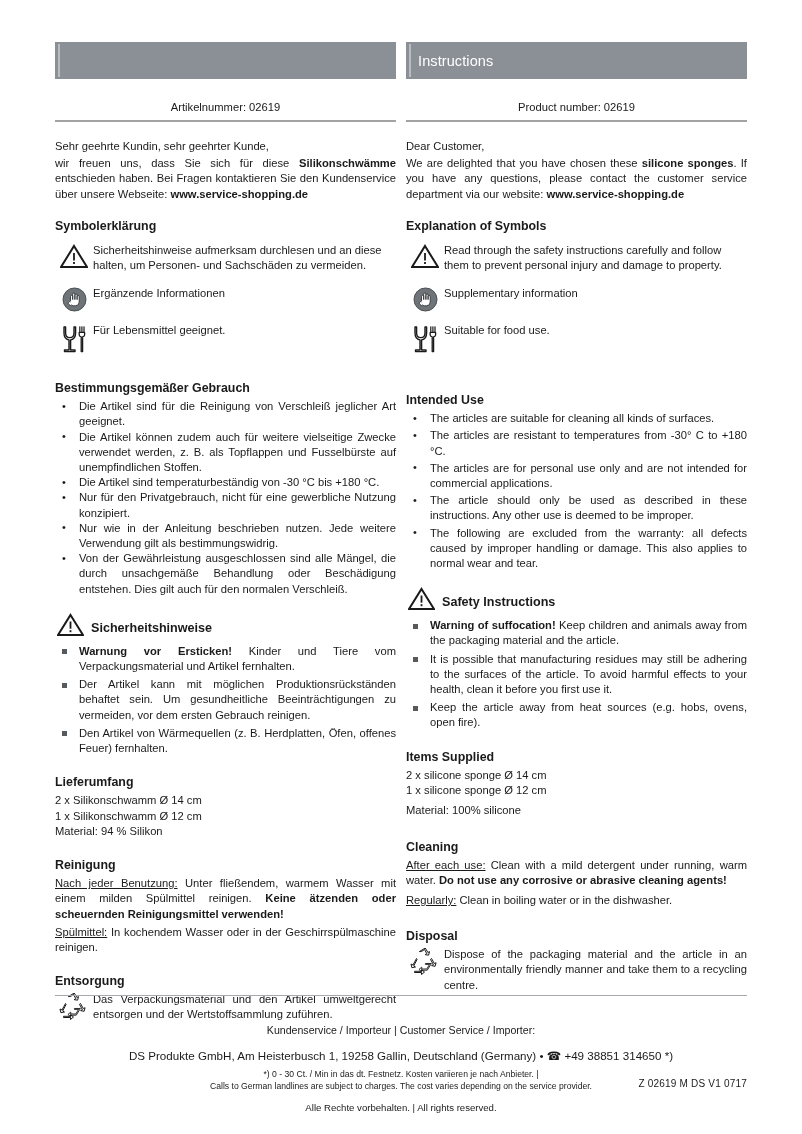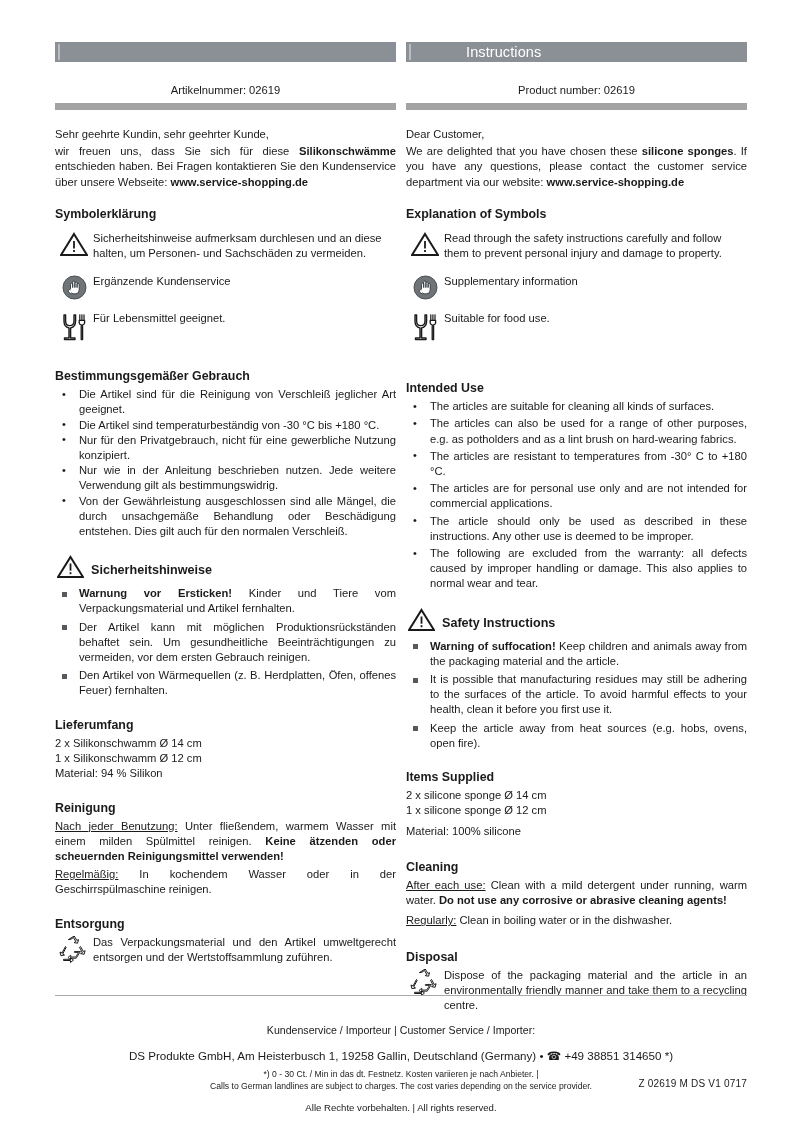--- a/index.html
+++ b/index.html
@@ -31,26 +31,25 @@
     width: 692px;
     display: flex;
     justify-content: space-between;
   }
   .col {
     width: 341px;
   }
 
   
   .titlebar {
-    height: 20px;
+    height: 37px;
     background: #8b9096;
     display: flex;
     align-items: center;
     position: relative;
-    padding-left: 48px;
   }
   .titlebar::before {
     content: "";
     position: absolute;
     left: 3px;
     top: 2px;
     bottom: 2px;
     width: 2px;
     background: #b9bdc1;
   }
@@ -60,21 +59,21 @@
     font-weight: 400;
     padding-left: 12px;
     letter-spacing: 0.1px;
     line-height: 20px;
   }
 
   .artno {
     text-align: center;
     font-size: 11.2px;
     padding: 22px 0 7px 0;
-    border-bottom: 7px solid #a3a3a3;
+    border-bottom: 2px solid #a3a3a3;
     color: #1a1a1a;
   }
 
   
   .intro-line {
     font-size: 11.2px;
     line-height: 15.2px;
     margin-top: 17px;
   }
   .intro-para {
@@ -248,39 +247,40 @@
 
       <div class="symrow info">
         <div class="sym">
           <svg width="25" height="25" viewBox="0 0 25 25" aria-hidden="true">
             <circle cx="12.5" cy="12.5" r="11.5" fill="#6f7479"></circle>
             <circle cx="12.5" cy="12.5" r="11.5" fill="none" stroke="#4c5053" stroke-width="1"></circle>
             <path d="M8.5 16.5 L8.5 9.5 Q8.5 8.3 9.6 8.3 Q10.7 8.3 10.7 9.5 L10.7 12.6 L10.7 7.2 Q10.7 6 11.8 6 Q12.9 6 12.9 7.2 L12.9 12.6 L12.9 8.2 Q12.9 7 14 7 Q15.1 7 15.1 8.2 L15.1 12.6 L15.1 9.6 Q15.1 8.5 16.1 8.5 Q17.2 8.5 17.2 9.6 L17.2 15 Q17.2 18.8 13.5 18.8 L11.5 18.8 Q8.5 18.8 8.5 16.5 Z" fill="#ffffff" stroke="#2f3337" stroke-width="0.9" stroke-linejoin="round"></path>
             <path d="M8.6 13.6 L6.6 15.6 Q5.9 16.3 6.6 17 L9.3 19.3" fill="#ffffff" stroke="#2f3337" stroke-width="0.9" stroke-linejoin="round"></path>
           </svg>
         </div>
-        <div class="symtext">Ergänzende Kundenservice</div>
+        <div class="symtext">Ergänzende Informationen</div>
       </div>
 
       <div class="symrow food">
         <div class="sym">
           <svg width="26" height="30" viewBox="0 0 26 30" aria-hidden="true">
             <path d="M3 3 L3 9 Q3 15 8 16 L8 26 L3.5 26 L3.5 27.6 L14 27.6 L14 26 L9.6 26 L9.6 16 Q14.6 15 14.6 9 L14.6 3 L13 3 L13 9 Q13 13.6 8.8 13.6 Q4.6 13.6 4.6 9 L4.6 3 Z" fill="none" stroke="#1a1a1a" stroke-width="1.4" stroke-linejoin="round"></path>
             <rect x="18.2" y="2.4" width="1.2" height="6" fill="#1a1a1a"></rect>
             <rect x="20.3" y="2.4" width="1.2" height="6" fill="#1a1a1a"></rect>
             <rect x="22.4" y="2.4" width="1.2" height="6" fill="#1a1a1a"></rect>
             <path d="M18.2 8.4 L23.6 8.4 L23.6 11 Q23.6 12.4 21.6 12.8 L21.6 27.6 L20.2 27.6 L20.2 12.8 Q18.2 12.4 18.2 11 Z" fill="none" stroke="#1a1a1a" stroke-width="1.3" stroke-linejoin="round"></path>
           </svg>
         </div>
         <div class="symtext">Für Lebensmittel geeignet.</div>
       </div>
 
       <h2 class="sec" style="margin-top:27px;">Bestimmungsgemäßer Gebrauch</h2>
       <ul class="blist">
         <li>Die Artikel sind für die Reinigung von Verschleiß jeglicher Art geeignet.</li>
+        <li>Die Artikel können zudem auch für weitere vielseitige Zwecke verwendet werden, z. B. als Topflappen und Fusselbürste auf unempfindlichen Stoffen.</li>
         <li>Die Artikel sind temperaturbeständig von -30 °C bis +180 °C.</li>
         <li>Nur für den Privatgebrauch, nicht für eine gewerbliche Nutzung konzipiert.</li>
         <li>Nur wie in der Anleitung beschrieben nutzen. Jede weitere Verwendung gilt als bestimmungswidrig.</li>
         <li>Von der Gewährleistung ausgeschlossen sind alle Mängel, die durch unsachgemäße Behandlung oder Beschädigung entstehen. Dies gilt auch für den normalen Verschleiß.</li>
       </ul>
 
       <div class="safety-head">
         <div class="tri">
           <svg width="27" height="24" viewBox="0 0 27 24" aria-hidden="true">
             <polygon points="13.5,2 26,22 1,22" fill="none" stroke="#1a1a1a" stroke-width="2" stroke-linejoin="miter"></polygon>
@@ -296,21 +296,21 @@
         <li><span>Den Artikel von Wärmequellen (z. B. Herdplatten, Öfen, offenes Feuer) fernhalten.</span></li>
       </ul>
 
       <h2 class="sec" style="margin-top:19px;">Lieferumfang</h2>
       <div class="plain-line">2 x Silikonschwamm Ø 14 cm</div>
       <div class="plain-line">1 x Silikonschwamm Ø 12 cm</div>
       <div class="plain-line">Material: 94 % Silikon</div>
 
       <h2 class="sec" style="margin-top:19px;">Reinigung</h2>
       <p class="body"><u>Nach jeder Benutzung:</u><span> Unter fließendem, warmem Wasser mit einem milden Spülmittel reinigen. </span><b>Keine ätzenden oder scheuernden Reinigungsmittel verwenden!</b></p>
-      <p class="body" style="margin-top:3px;"><u>Regelmäßig:</u><span> In kochendem Wasser oder in der Geschirrspülmaschine reinigen.</span></p>
+      <p class="body" style="margin-top:3px;"><u>Spülmittel:</u><span> In kochendem Wasser oder in der Geschirrspülmaschine reinigen.</span></p>
 
       <h2 class="sec" style="margin-top:19px;">Entsorgung</h2>
       <div class="symrow" style="margin-top:2px;">
         <div class="sym">
           <svg width="30" height="28" viewBox="0 0 30 28" aria-hidden="true">
             <path d="M11.5 3.5 L14.5 1.5 L16.8 5.6 L15.1 6.6 L18.6 7.2 L19.5 3.6 L17.9 4.5 L15.2 0 L9.4 3.6 Z" fill="none" stroke="#1a1a1a" stroke-width="1"></path>
             <path d="M21.5 9.4 L24.4 14.6 L22.6 15.6 L26.1 16.3 L27.1 12.7 L25.4 13.6 L22.5 8.5 Z" fill="none" stroke="#1a1a1a" stroke-width="1" transform="translate(-1,2)"></path>
             <path d="M6.5 10.5 L3 17 L1 16 L1.9 19.7 L5.5 19 L3.7 18 L7.1 11.4 Z" fill="none" stroke="#1a1a1a" stroke-width="1"></path>
             <path d="M7.5 22.5 L14.5 22.5 L14.5 24.5 L17.5 22 L14.5 19.6 L14.5 21.3 L7.5 21.3 Z" fill="none" stroke="#1a1a1a" stroke-width="1" transform="translate(-3,2)"></path>
             <path d="M20 20 L24.5 20 L21.5 25 L16 25 L16 23 L13 25.5 L16 28 L16 26.3 L22 26.3 L26.5 19 L20 19 Z" fill="none" stroke="#1a1a1a" stroke-width="1" transform="translate(-3,-2) scale(0.92)"></path>
@@ -366,21 +366,20 @@
             <rect x="22.4" y="2.4" width="1.2" height="6" fill="#1a1a1a"></rect>
             <path d="M18.2 8.4 L23.6 8.4 L23.6 11 Q23.6 12.4 21.6 12.8 L21.6 27.6 L20.2 27.6 L20.2 12.8 Q18.2 12.4 18.2 11 Z" fill="none" stroke="#1a1a1a" stroke-width="1.3" stroke-linejoin="round"></path>
           </svg>
         </div>
         <div class="symtext">Suitable for food use.</div>
       </div>
 
       <h2 class="sec" style="margin-top:39px;">Intended Use</h2>
       <ul class="blist en">
         <li>The articles are suitable for cleaning all kinds of surfaces.</li>
-        <li>The articles can also be used for a range of other purposes, e.g. as potholders and as a lint brush on hard-wearing fabrics.</li>
         <li>The articles are resistant to temperatures from -30° C to +180 °C.</li>
         <li>The articles are for personal use only and are not intended for commercial applications.</li>
         <li>The article should only be used as described in these instructions. Any other use is deemed to be improper.</li>
         <li>The following are excluded from the warranty: all defects caused by improper handling or damage. This also applies to normal wear and tear.</li>
       </ul>
 
       <div class="safety-head" style="">
         <div class="tri">
           <svg width="27" height="24" viewBox="0 0 27 24" aria-hidden="true">
             <polygon points="13.5,2 26,22 1,22" fill="none" stroke="#1a1a1a" stroke-width="2" stroke-linejoin="miter"></polygon>

